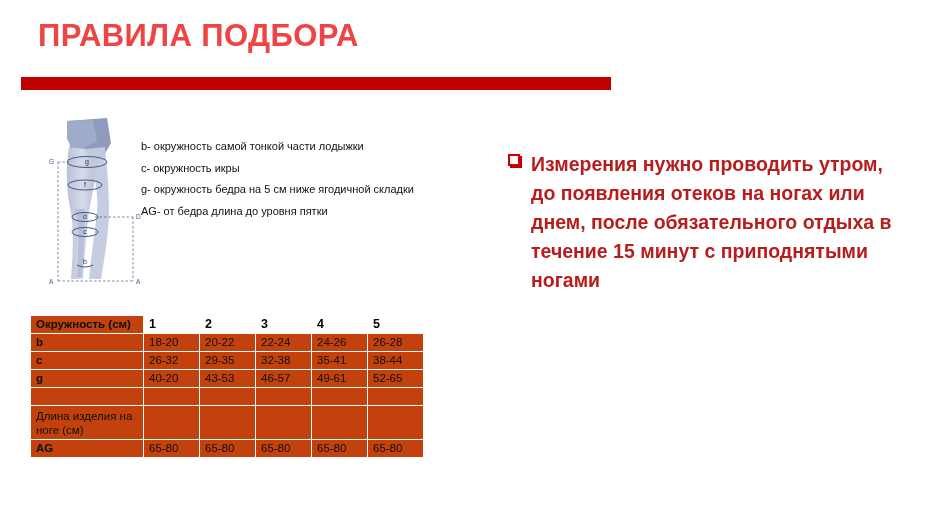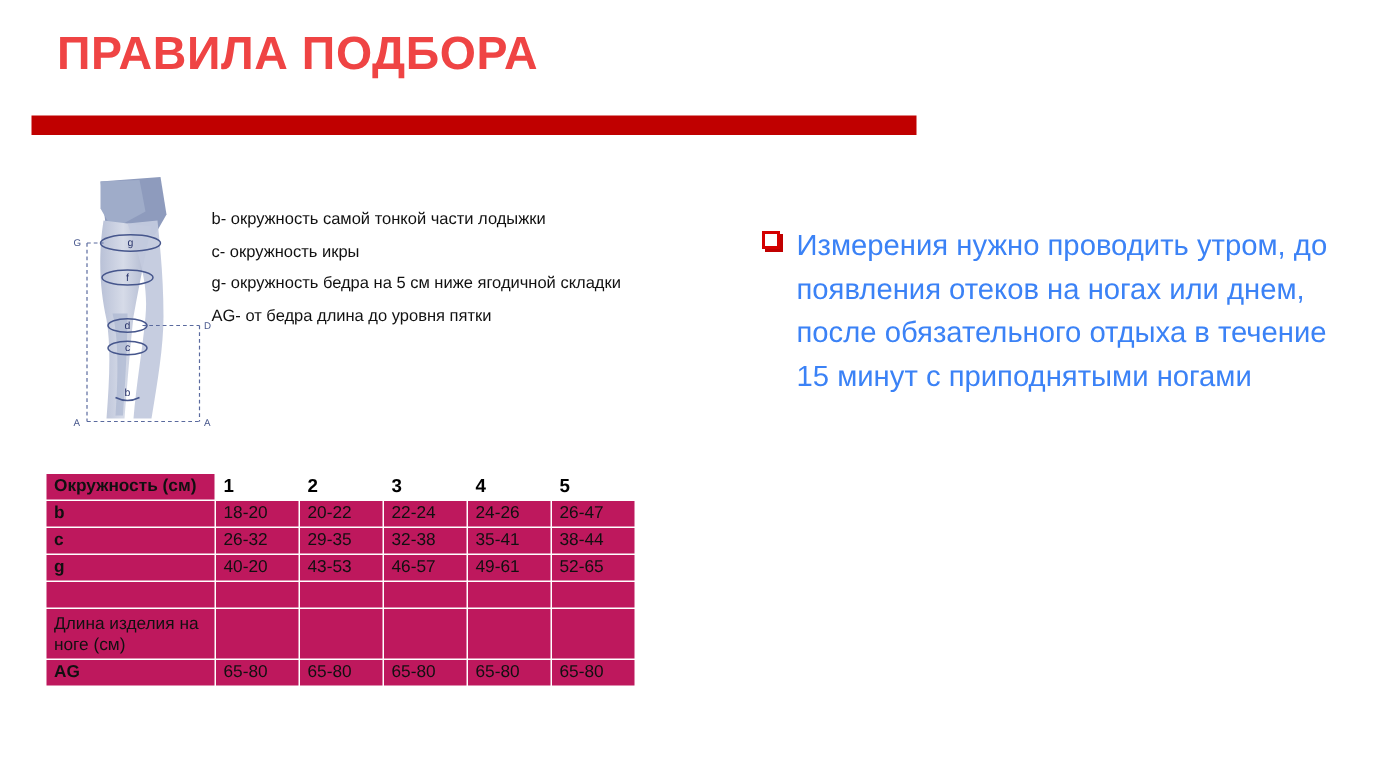--- a/index.html
+++ b/index.html
@@ -91,39 +91,40 @@
   }
   .callout-bullet i.face {
     left: 0; top: 0;
     width: 12px; height: 12px;
     border: 2.5px solid #d40000;
     background: #ffffff;
   }
   .callout-text {
     font-size: 19.5px;
     line-height: 29px;
-    color: #3b82f6;
+    color: #b91c1c;
+    font-weight: bold;
   }
 
   
   .size-table {
     position: absolute;
     left: 30px;
     top: 315px;
     width: 388px;
     border-collapse: separate;
     border-spacing: 1px;
     background: #ffffff;
     font-size: 11.5px;
     line-height: 13px;
     color: #101010;
     table-layout: fixed;
   }
   .size-table td, .size-table th {
-    background: #be185d;
+    background: #c2410c;
     padding: 2px 4px 2px 5px;
     text-align: left;
     font-weight: normal;
     vertical-align: top;
     height: 13px;
   }
   .size-table .rowhead {
     width: 112px;
     font-weight: bold;
   }
@@ -238,21 +239,21 @@
       <td class="colnum">5</td>
     </tr>
   </thead>
   <tbody>
     <tr>
       <td class="rowhead">b</td>
       <td>18-20</td>
       <td>20-22</td>
       <td>22-24</td>
       <td>24-26</td>
-      <td>26-47</td>
+      <td>26-28</td>
     </tr>
     <tr>
       <td class="rowhead">c</td>
       <td>26-32</td>
       <td>29-35</td>
       <td>32-38</td>
       <td>35-41</td>
       <td>38-44</td>
     </tr>
     <tr>

